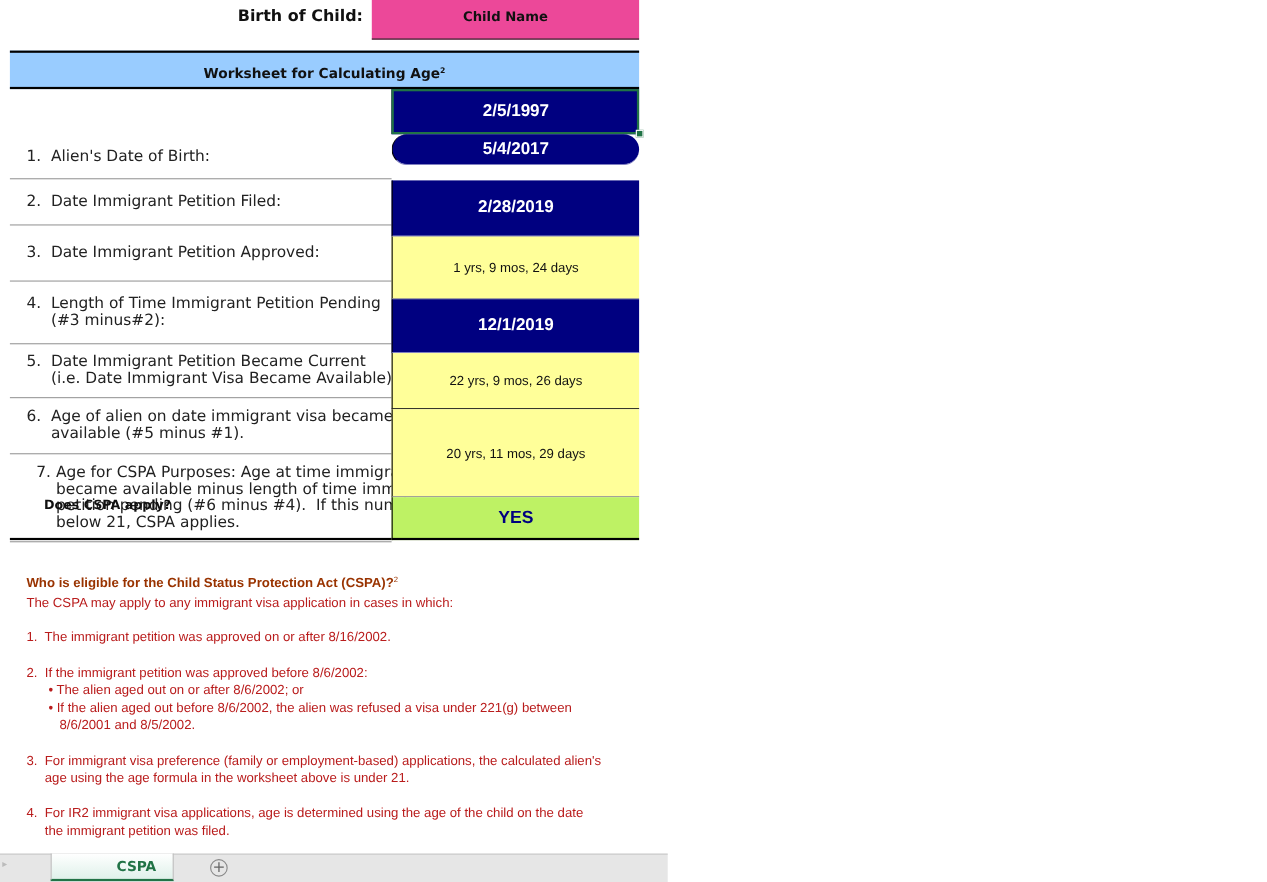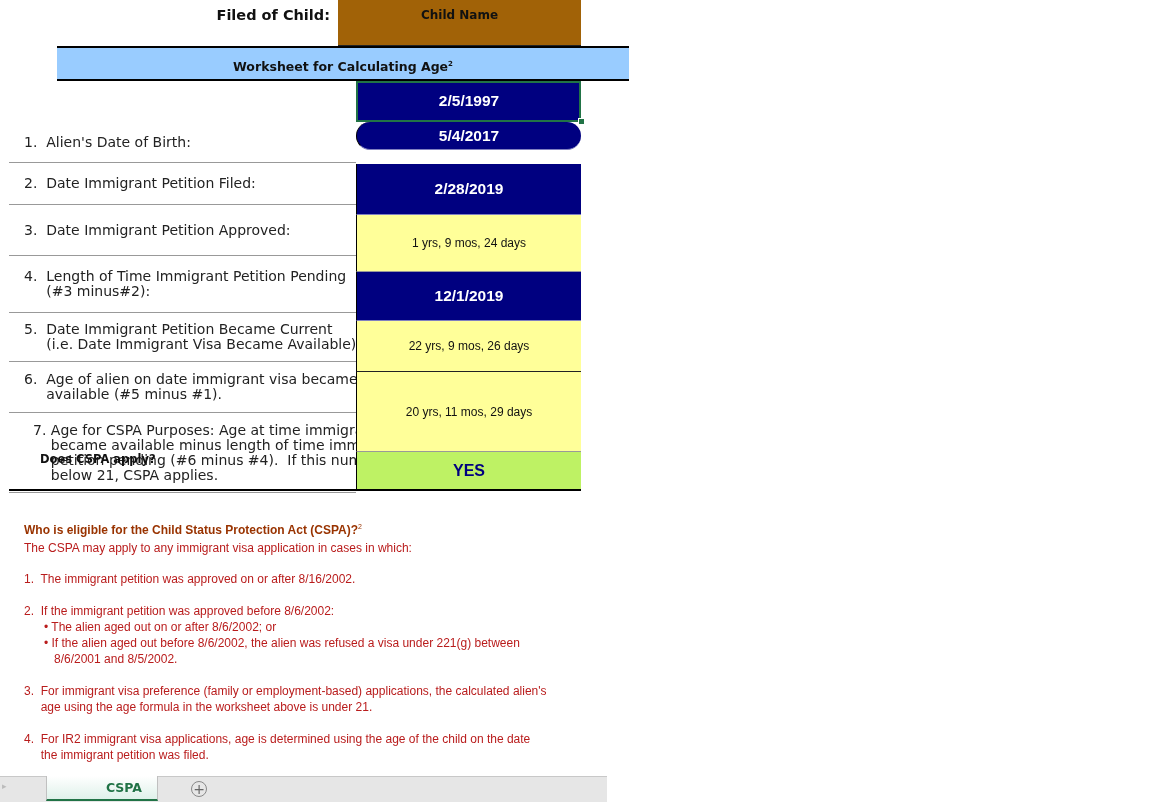--- a/index.html
+++ b/index.html
@@ -4,26 +4,26 @@
   <style>
     html, body { margin: 0; padding: 0; }
     body {
       width: 1152px; height: 802px; background: #ffffff; position: relative; overflow: hidden;
       font-family: "DejaVu Sans", sans-serif;
     }
     .abs { position: absolute; box-sizing: border-box; }
     
     #name-label { left: 120px; top: 0; width: 210px; height: 34px; line-height: 30px; text-align: right;
       font-family: "DejaVu Sans", sans-serif; font-weight: bold; font-size: 14.5px; color: #111; }
-    #name-cell { left: 338px; top: 0; width: 243px; height: 46px; background: #a16207;
+    #name-cell { left: 338px; top: 0; width: 243px; height: 36px; background: #ec4899;
       border-bottom: 1px solid #222; text-align: center; line-height: 30px; font-weight: bold; font-size: 12px; color: #111; }
     
     #ws-title { left: 9px; top: 46px; width: 572px; height: 35px; background: #99ccff;
       border-top: 2px solid #000; border-bottom: 2px solid #000; text-align: center; line-height: 32px;
-      font-weight: bold; font-size: 12.5px; color: #111; margin-left: 48px; }
+      font-weight: bold; font-size: 12.5px; color: #111; }
     #ws-title sup { font-size: 7px; }
     
     .row-label { left: 9px; width: 347px; border-bottom: 1px solid #999; font-size: 14px; color: #222;
       display: flex; align-items: center; padding-left: 15px; line-height: 15px; margin-top: 41px; }
     .row-label .t { white-space: pre; }
     .row-val { left: 356px; width: 225px; display: flex; align-items: center; justify-content: center; border-left: 1px solid #000; }
     .navy { background: #000080; color: #fff; font-family: "Liberation Sans", sans-serif; font-weight: bold; font-size: 15.5px; border-bottom: 1px solid #8080c0; }
     .yellow { background: #ffff99; color: #111; font-family: "Liberation Sans", sans-serif; font-size: 12px; border-bottom: 1px solid #222; }
     .selected { outline: 2px solid #217346; outline-offset: -2px; }
     .handle { position: absolute; right: -4px; bottom: -4px; width: 5px; height: 5px; background: #217346; border: 1px solid #fff; }
@@ -40,21 +40,21 @@
     #tab-nav { left: 2px; top: 781px; font-size: 9px; color: #bbb; }
     #sheet-tab { left: 46px; top: 776px; width: 112px; height: 25px; background: linear-gradient(#ffffff, #dff1ea);
       border: 1px solid #c0c0c0; border-top: none; border-bottom: 2px solid #217346; text-align: center; line-height: 24px;
       font-family: "DejaVu Sans", sans-serif; font-weight: bold; font-size: 12.5px; color: #217346; padding-left: 44px; }
     #add-sheet { left: 191px; top: 781px; width: 16px; height: 16px; border: 1px solid #888; border-radius: 50%;
       text-align: center; line-height: 15px; font-size: 14px; color: #666; }
   </style>
 </head>
 <body>
 
-<div class="abs" id="name-label">Filed of Child:</div>
+<div class="abs" id="name-label">Birth of Child:</div>
 <div class="abs" id="name-cell">Child Name</div>
 
 <div class="abs" id="ws-title"><span>Worksheet for Calculating Age</span><sup>2</sup></div>
 
 <div class="abs row-label" style="top:81px;height:41px;">
     <span class="t">1.  Alien's Date of Birth:</span>
   </div>
 <div class="abs row-val navy selected" style="top:81px;height:41px;">
     <span>2/5/1997</span>
     <div class="handle"></div>

